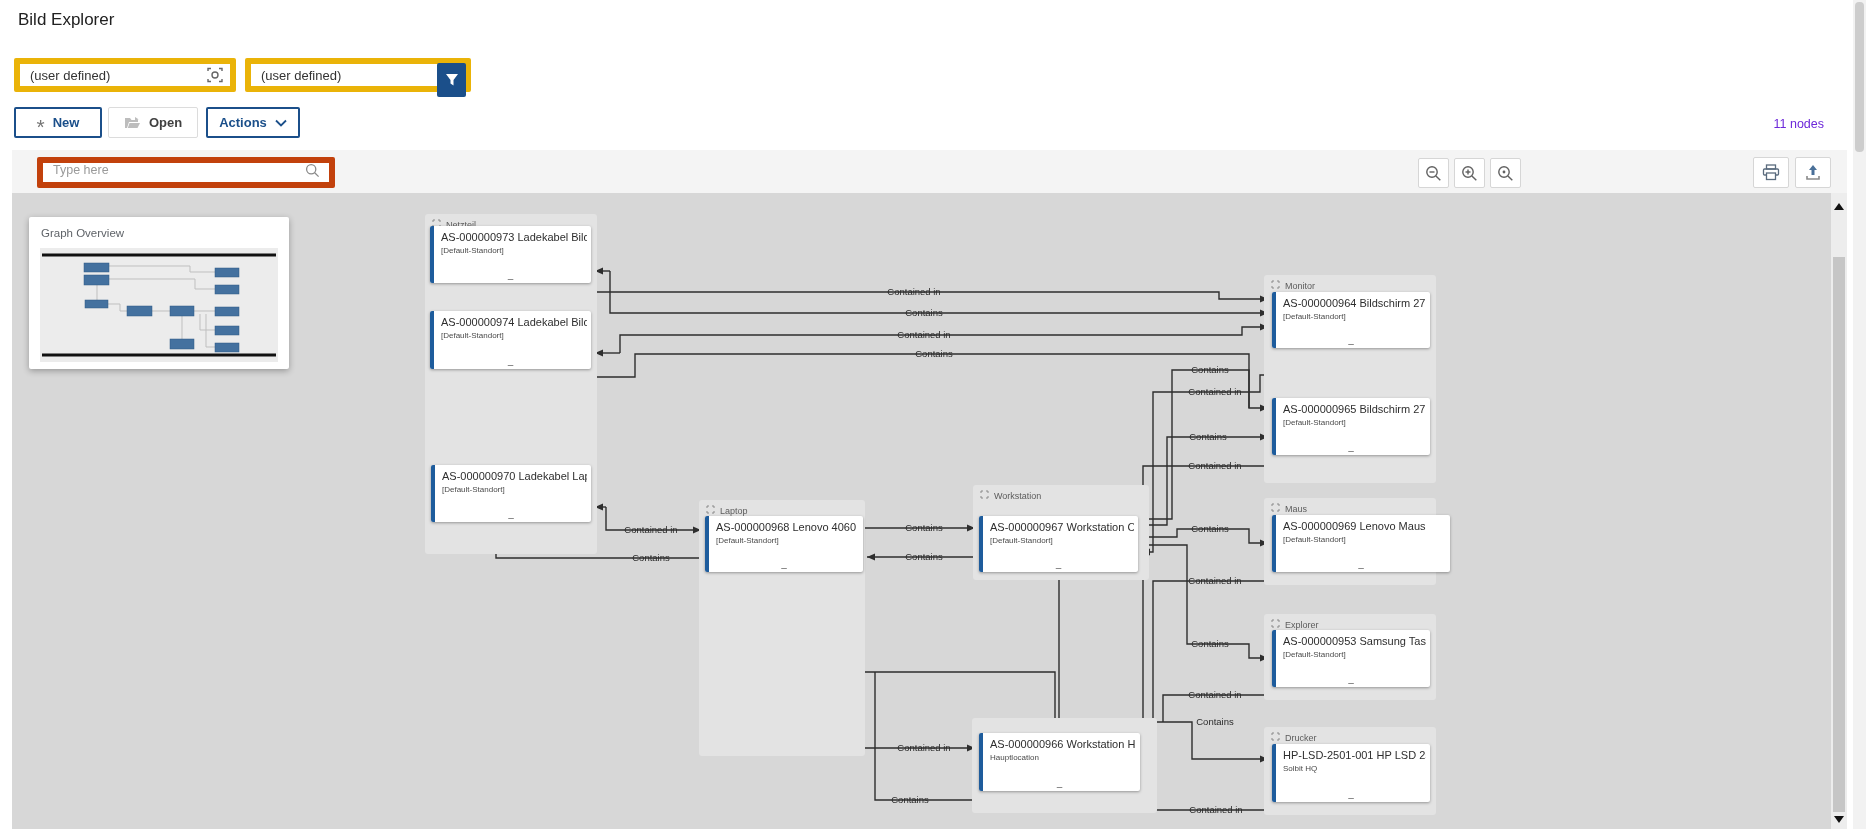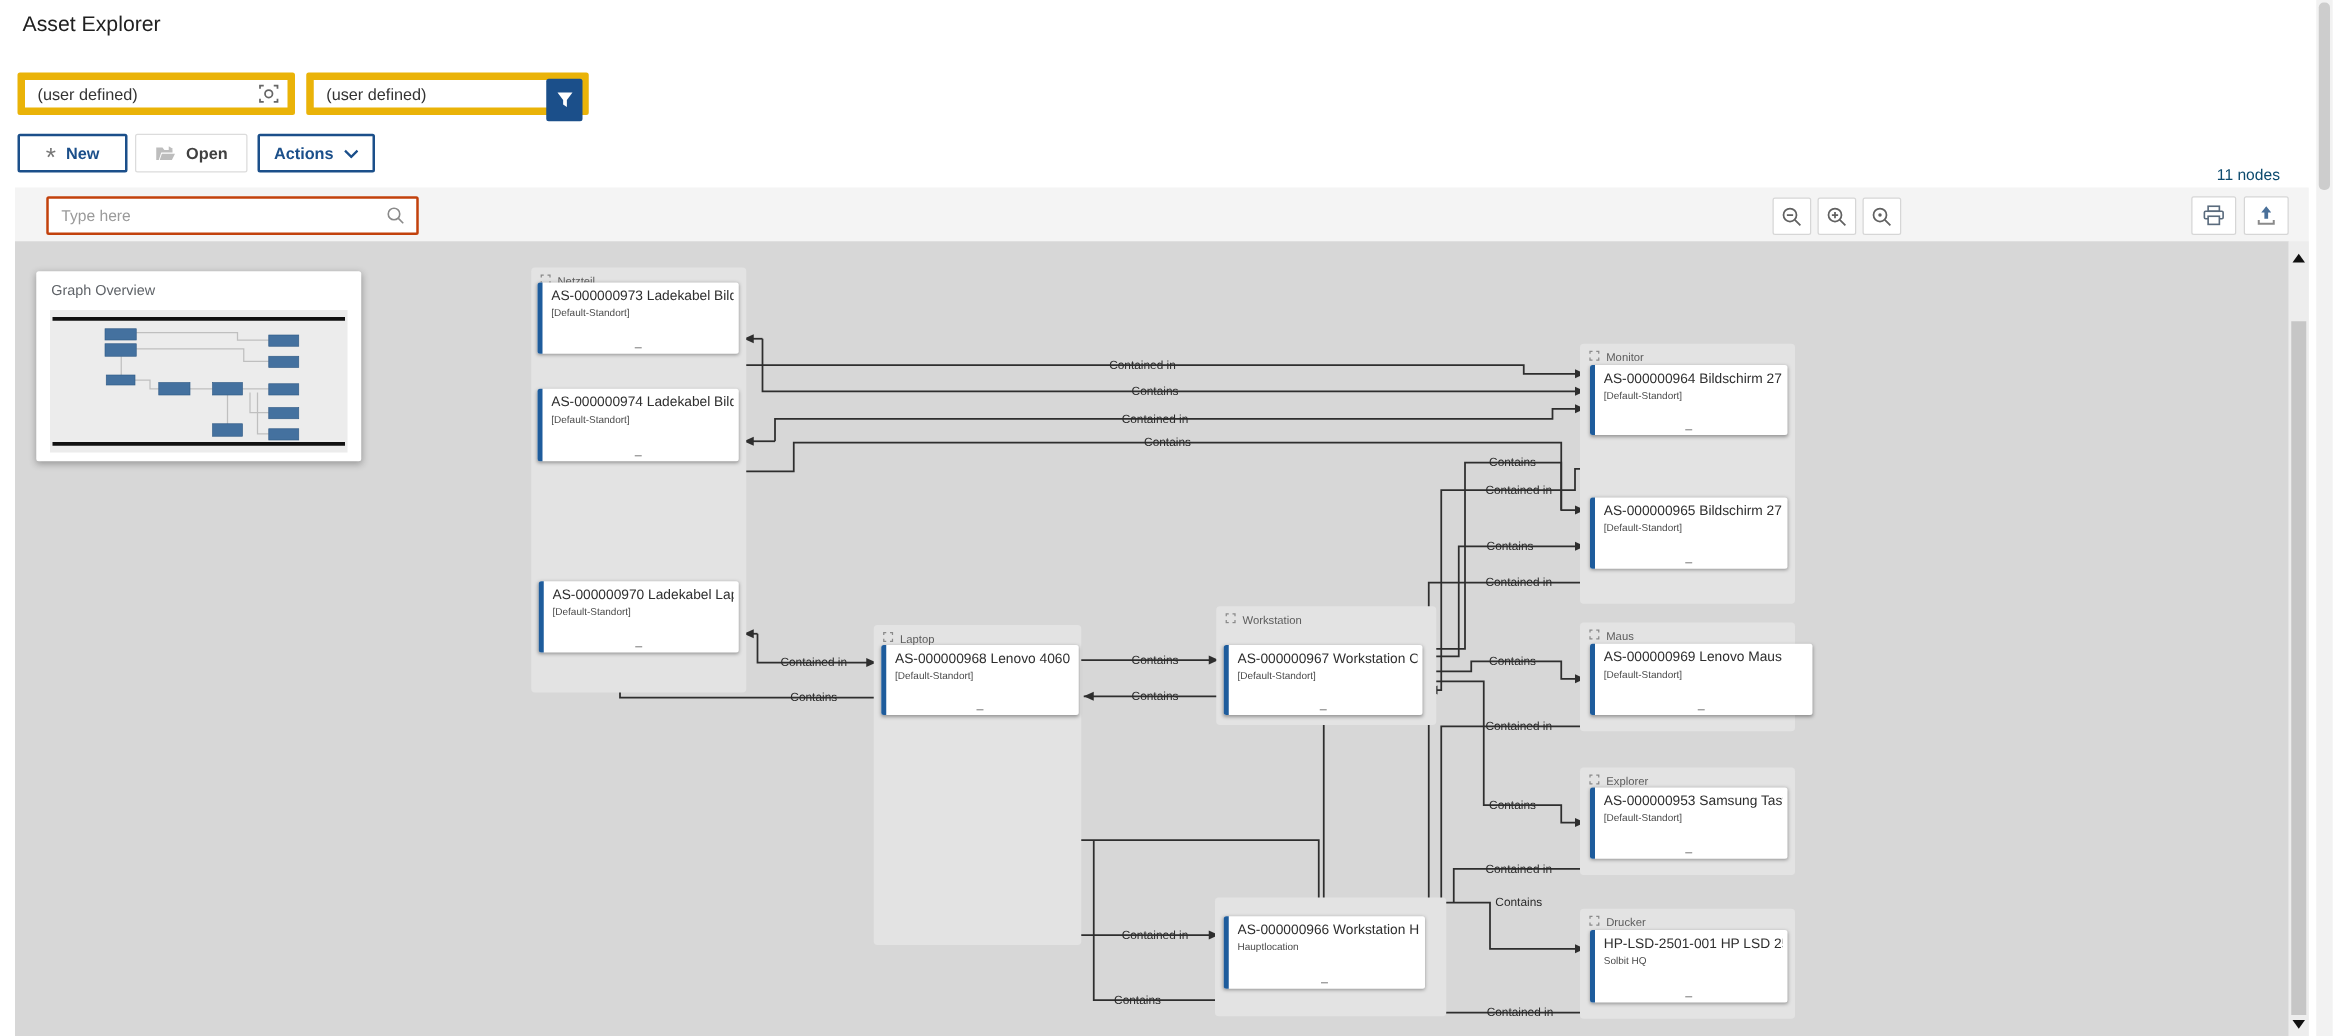--- a/index.html
+++ b/index.html
@@ -14,26 +14,26 @@
   .combo-b { left:245px; top:58px; width:226px; padding-right:28px; }
   .combo .val { flex:1; padding:0 10px; font-size:13px; color:#333; white-space:nowrap; overflow:hidden; }
   .combo .icon-btn { width:30px; height:32px; display:flex; align-items:center; justify-content:center; cursor:pointer; }
   .filter-btn { position:absolute; right:-1px; top:-1px; width:29px; height:34px; background:#1b4f8a; border-radius:2px; display:flex; align-items:center; justify-content:center; cursor:pointer; }
 
   
   .btn { position:absolute; top:107px; height:31px; background:#fff; border-radius:2px; display:flex; align-items:center; justify-content:center; gap:8px; font-size:13px; font-weight:600; cursor:pointer; }
   .btn-new { left:14px; width:88px; border:2px solid #1b4f8a; color:#1b4f8a; }
   .btn-open { left:108px; width:90px; border:1px solid #dcdcdc; color:#404040; cursor:default; }
   .btn-actions { left:206px; width:94px; border:2px solid #1b4f8a; color:#1b4f8a; }
-  .nodes-count { position:absolute; right:42px; top:133px; font-size:12.5px; color:#0c4a6e; }
+  .nodes-count { position:absolute; right:42px; top:117px; font-size:12.5px; color:#6d28d9; }
 
   
   .panel { position:absolute; left:12px; top:150px; width:1835px; height:679px; background:#f4f4f4; }
   .graph-toolbar { position:absolute; left:0; top:0; width:100%; height:43px; }
-  .search-box { position:absolute; left:25px; top:7px; width:298px; height:31px; background:#fff; border:2px solid #c2410c; border-radius:2px; display:flex; align-items:center; }
+  .search-box { position:absolute; left:25px; top:7px; width:298px; height:31px; background:#fff; border:6px solid #c2410c; border-radius:2px; display:flex; align-items:flex-start; }
   .search-box input { flex:1; border:none; outline:none; font-size:12.5px; color:#555; padding:0 10px; font-family:"Liberation Sans",sans-serif; background:transparent; }
   .search-box input::placeholder { color:#9a9a9a; }
   .tool-btn { position:absolute; top:8px; height:30px; background:#fff; border:1px solid #d6d6d6; border-radius:2px; display:flex; align-items:center; justify-content:center; cursor:pointer; }
   .layout-select { position:absolute; left:1516px; top:7px; width:206px; height:31px; background:#fff; border:1px solid #d6d6d6; border-radius:2px; display:flex; align-items:center; cursor:pointer; }
   .layout-select .val { flex:1; padding:0 12px; font-size:12.5px; color:#333; }
   .layout-select .chev { padding-right:10px; }
 
   
   .canvas { position:absolute; left:0; top:43px; width:1819px; height:636px; background:#d7d7d7; overflow:hidden; }
   .gsvg { position:absolute; left:0; top:0; }
@@ -56,21 +56,21 @@
   .tri-up { width:0; height:0; border-left:5px solid transparent; border-right:5px solid transparent; border-bottom:7px solid #111; position:absolute; left:3px; }
   .tri-down { width:0; height:0; border-left:5px solid transparent; border-right:5px solid transparent; border-top:7px solid #111; position:absolute; left:3px; }
   .page-scroll { position:absolute; right:0; top:0; width:13px; height:829px; background:#f2f2f2; }
   .page-scroll .thumb { position:absolute; left:2px; top:2px; width:9px; height:150px; background:#cdcdcd; border-radius:4px; }
 </style>
 </head>
 <body>
 
 <div class="page">
 
-  <div class="page-title">Asset Explorer</div>
+  <div class="page-title">Bild Explorer</div>
 
   <div class="combo combo-a">
     <span class="val">(user defined)</span>
     <span class="icon-btn">
       <svg width="18" height="18" viewBox="0 0 18 18" fill="none" stroke="#666" stroke-width="1.4">
         <path d="M2 5 V2.5 H5"></path>
           <path d="M13 2.5 H16 V5"></path>
           <path d="M16 13 V15.5 H13"></path>
           <path d="M5 15.5 H2 V13"></path>
         <circle cx="9" cy="9" r="3"></circle>

